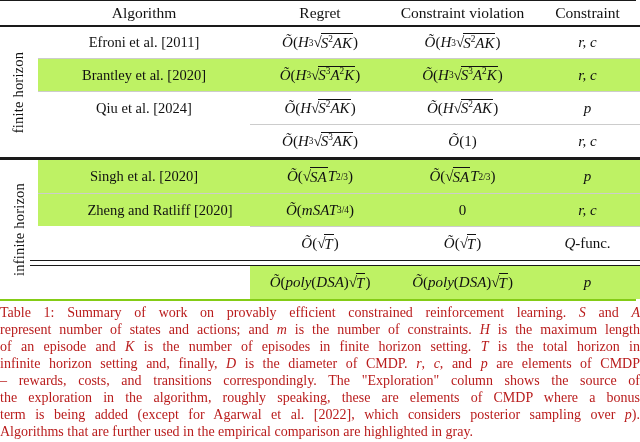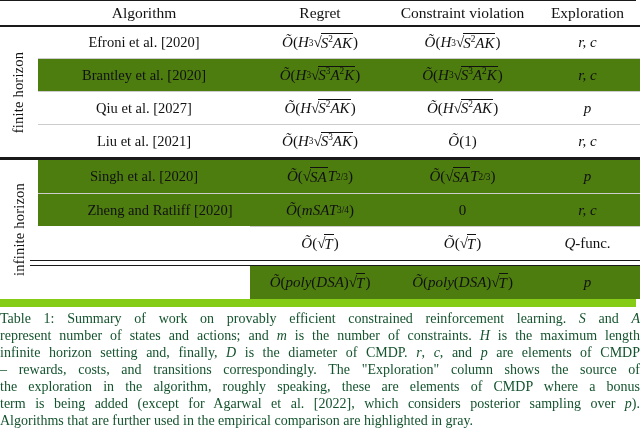--- a/index.html
+++ b/index.html
@@ -12,33 +12,33 @@
     font-family: "Liberation Serif", "DejaVu Serif", serif;
     color: #111111;
     overflow: hidden;
   }
   
   .tbl {
     display: grid;
     grid-template-columns: 38px 212px 140px 145px 105px;
     grid-template-rows: 24px 2px 31px 33px 33px 33px 3px 33px 33px 34px 6px 33px;
     border-top: 1.5px solid #1a1a1a;
-    border-bottom: 8px solid #84cc16;
+    border-bottom: 2px solid #84cc16;
     width: 636px;
   }
   .cell {
     display: flex;
     align-items: center;
     justify-content: center;
     font-size: 14.5px;
     white-space: nowrap;
   }
   .head { font-size: 15.5px; }
   .math { font-size: 15px; }
-  .hl { background: #4d7c0f; }
+  .hl { background: #bef264; }
   .sep { border-top: 1px solid #cccccc; }
   .rule { background: #1a1a1a; grid-column: 1 / -1; }
   .dblrule {
     grid-column: 1 / -1;
     margin-left: 30px;
     border-top: 1.4px solid #1a1a1a;
     border-bottom: 1.4px solid #1a1a1a;
     background: #ffffff;
   }
   .rotcell {
@@ -64,64 +64,63 @@
   .rt { border-top: 1.2px solid #111; padding: 0.5px 1px 0 0; }
   .sq { margin-right: -1px; }
   
   .caption { margin-top: 3px; width: 640px; }
   .cap {
     font-size: 14px;
     line-height: 17px;
     text-align: justify;
     text-align-last: justify;
     white-space: normal;
-    color: #14532d;
+    color: #b91c1c;
   }
   .cap:last-child { text-align-last: left; }
 </style>
 </head>
 <body>
 
 <div class="page">
 
   <div class="tbl">
 
     <div class="cell head" style="grid-row:1; grid-column:2;">Algorithm</div>
     <div class="cell head" style="grid-row:1; grid-column:3;">Regret</div>
     <div class="cell head" style="grid-row:1; grid-column:4;">Constraint violation</div>
-    <div class="cell head" style="grid-row:1; grid-column:5;">Exploration</div>
+    <div class="cell head" style="grid-row:1; grid-column:5;">Constraint</div>
 
     <div class="rule" style="grid-row:2;"></div>
 
     <div class="rotcell" style="grid-row:3 / 7;">
       <span>finite horizon</span>
     </div>
 
-    <div class="cell algname" style="grid-row:3; grid-column:2;">Efroni et al. [2020]</div>
+    <div class="cell algname" style="grid-row:3; grid-column:2;">Efroni et al. [2011]</div>
     <div class="cell math" style="grid-row:3; grid-column:3;"><i>Õ</i>(<i>H</i><sup>3</sup><span class="sq">√</span><span class="rt"><i>S</i><sup>2</sup><i>AK</i></span>)</div>
     <div class="cell math" style="grid-row:3; grid-column:4;"><i>Õ</i>(<i>H</i><sup>3</sup><span class="sq">√</span><span class="rt"><i>S</i><sup>2</sup><i>AK</i></span>)</div>
     <div class="cell math expl" style="grid-row:3; grid-column:5;">
         <i>r, c</i>
       </div>
 
     <div class="cell algname hl sep" style="grid-row:4; grid-column:2;">Brantley et al. [2020]</div>
     <div class="cell math hl sep" style="grid-row:4; grid-column:3;"><i>Õ</i>(<i>H</i><sup>3</sup><span class="sq">√</span><span class="rt"><i>S</i><sup>3</sup><i>A</i><sup>2</sup><i>K</i></span>)</div>
     <div class="cell math hl sep" style="grid-row:4; grid-column:4;"><i>Õ</i>(<i>H</i><sup>3</sup><span class="sq">√</span><span class="rt"><i>S</i><sup>3</sup><i>A</i><sup>2</sup><i>K</i></span>)</div>
     <div class="cell math expl hl sep" style="grid-row:4; grid-column:5;">
         <i>r, c</i>
       </div>
 
-    <div class="cell algname sep" style="grid-row:5; grid-column:2;">Qiu et al. [2027]</div>
+    <div class="cell algname sep" style="grid-row:5; grid-column:2;">Qiu et al. [2024]</div>
     <div class="cell math sep" style="grid-row:5; grid-column:3;"><i>Õ</i>(<i>H</i><span class="sq">√</span><span class="rt"><i>S</i><sup>2</sup><i>AK</i></span>)</div>
     <div class="cell math sep" style="grid-row:5; grid-column:4;"><i>Õ</i>(<i>H</i><span class="sq">√</span><span class="rt"><i>S</i><sup>2</sup><i>AK</i></span>)</div>
     <div class="cell math expl sep" style="grid-row:5; grid-column:5;">
         <i>p</i>
       </div>
 
-    <div class="cell algname sep" style="grid-row:6; grid-column:2;">Liu et al. [2021]</div>
     <div class="cell math sep" style="grid-row:6; grid-column:3;"><i>Õ</i>(<i>H</i><sup>3</sup><span class="sq">√</span><span class="rt"><i>S</i><sup>3</sup><i>AK</i></span>)</div>
     <div class="cell math sep" style="grid-row:6; grid-column:4;"><i>Õ</i>(1)</div>
     <div class="cell math expl sep" style="grid-row:6; grid-column:5;">
         <i>r, c</i>
       </div>
 
     <div class="rule" style="grid-row:7;"></div>
 
     <div class="rotcell" style="grid-row:8 / 13;">
       <span>infinite horizon</span>
@@ -151,20 +150,21 @@
     <div class="cell math hl" style="grid-row:12; grid-column:4;"><i>Õ</i>(<i>poly</i>(<i>DSA</i>)<span class="sq">√</span><span class="rt"><i>T</i></span>)</div>
     <div class="cell math expl hl" style="grid-row:12; grid-column:5;">
         <i>p</i>
       </div>
 
   </div>
 
   <div class="caption">
     <div class="cap">Table 1: Summary of work on provably efficient constrained reinforcement learning. <i>S</i> and <i>A</i></div>
     <div class="cap">represent number of states and actions; and <i>m</i> is the number of constraints. <i>H</i> is the maximum length</div>
+    <div class="cap">of an episode and <i>K</i> is the number of episodes in finite horizon setting. <i>T</i> is the total horizon in</div>
     <div class="cap">infinite horizon setting and, finally, <i>D</i> is the diameter of CMDP. <i>r</i>, <i>c</i>, and <i>p</i> are elements of CMDP</div>
     <div class="cap">– rewards, costs, and transitions correspondingly. The "Exploration" column shows the source of</div>
     <div class="cap">the exploration in the algorithm, roughly speaking, these are elements of CMDP where a bonus</div>
     <div class="cap">term is being added (except for Agarwal et al. [2022], which considers posterior sampling over <i>p</i>).</div>
     <div class="cap">Algorithms that are further used in the empirical comparison are highlighted in gray.</div>
   </div>
 
 </div>
 
 </body></html>

